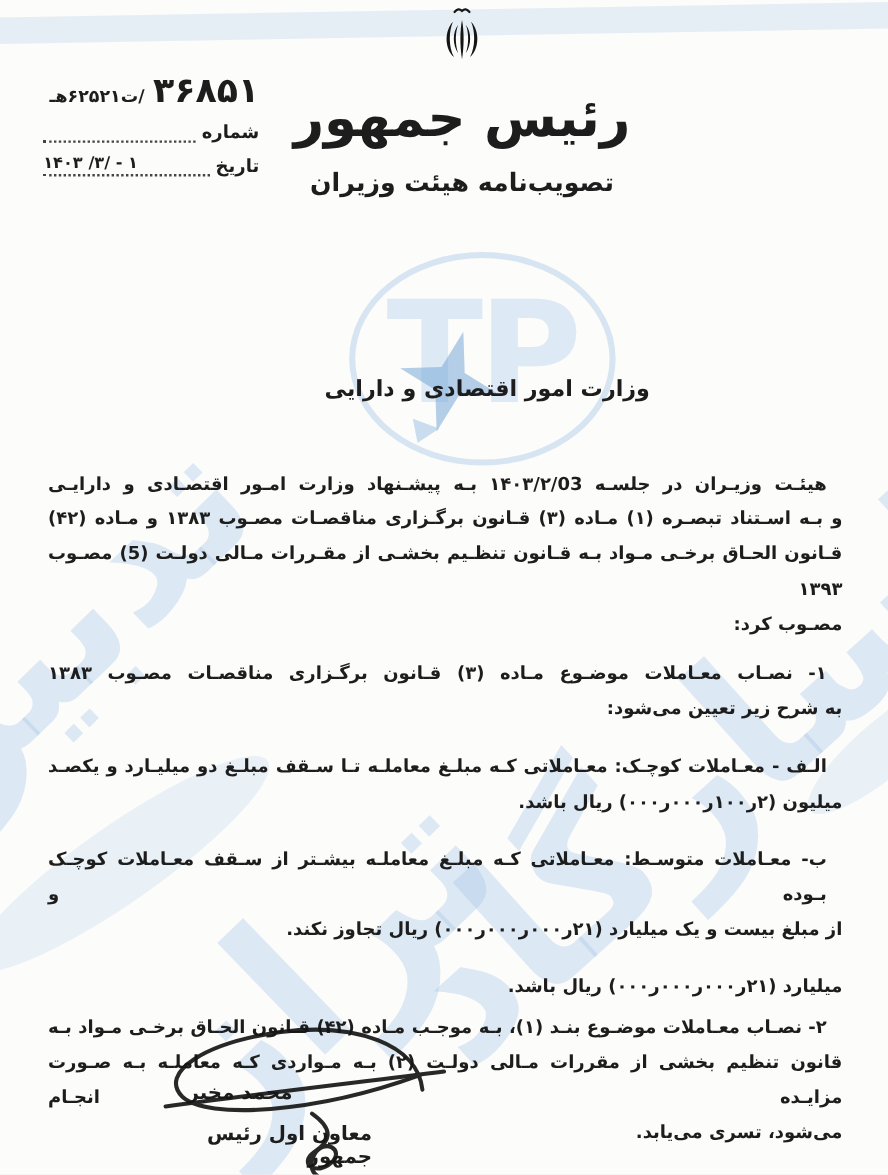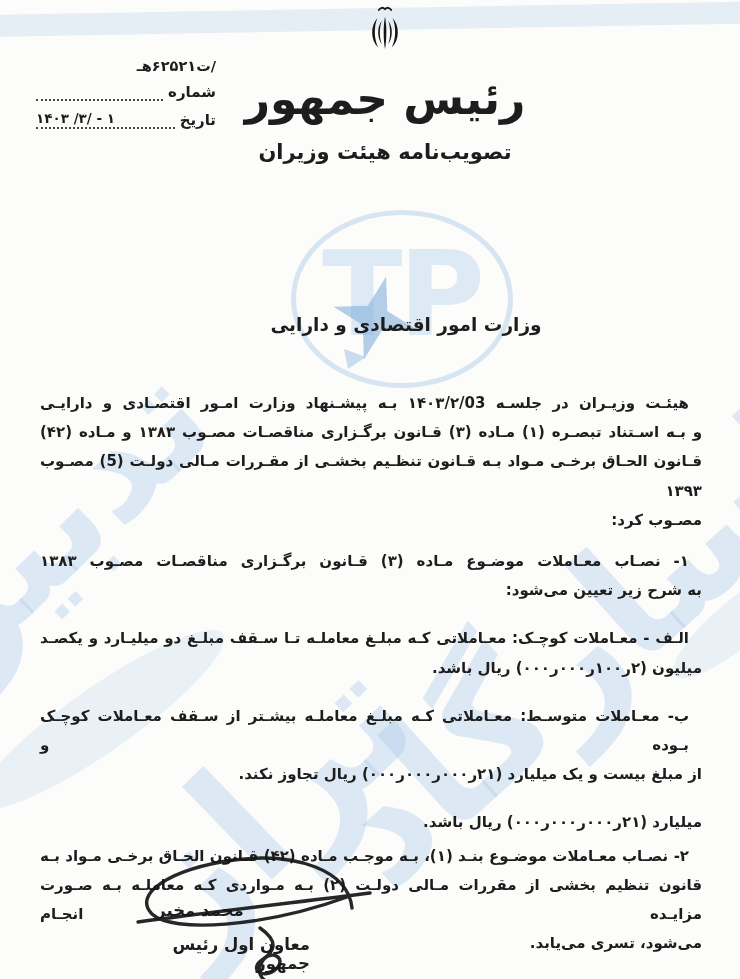--- a/index.html
+++ b/index.html
@@ -95,20 +95,21 @@
         <path d="M33,27 C17,44 17,77 35,93 C25,75 25,45 33,27 Z" fill="#151515"></path>
         <path d="M57,33 C68,46 68,71 57,86 C63,71 63,47 57,33 Z" fill="#151515"></path>
         <path d="M67,27 C83,44 83,77 65,93 C75,75 75,45 67,27 Z" fill="#151515"></path>
       </svg>
       <div class="president">رئیس جمهور</div>
       <div class="doctype">تصویب‌نامه هیئت وزیران</div>
     </div>
 
     <div class="hleft">
       <div class="refnum">
+        <span class="refbig">۳۶۸۵۱</span>
         <span class="refsmall">/ت۶۲۵۲۱هـ</span>
       </div>
       <div class="hrow">
         <span class="hlabel">شماره</span>
         <span class="dots"></span>
       </div>
       <div class="hrow">
         <span class="hlabel">تاریخ</span>
         <span class="datecol">
           <span class="ltr-override">۱۴۰۳ /۳/ - ۱</span>

